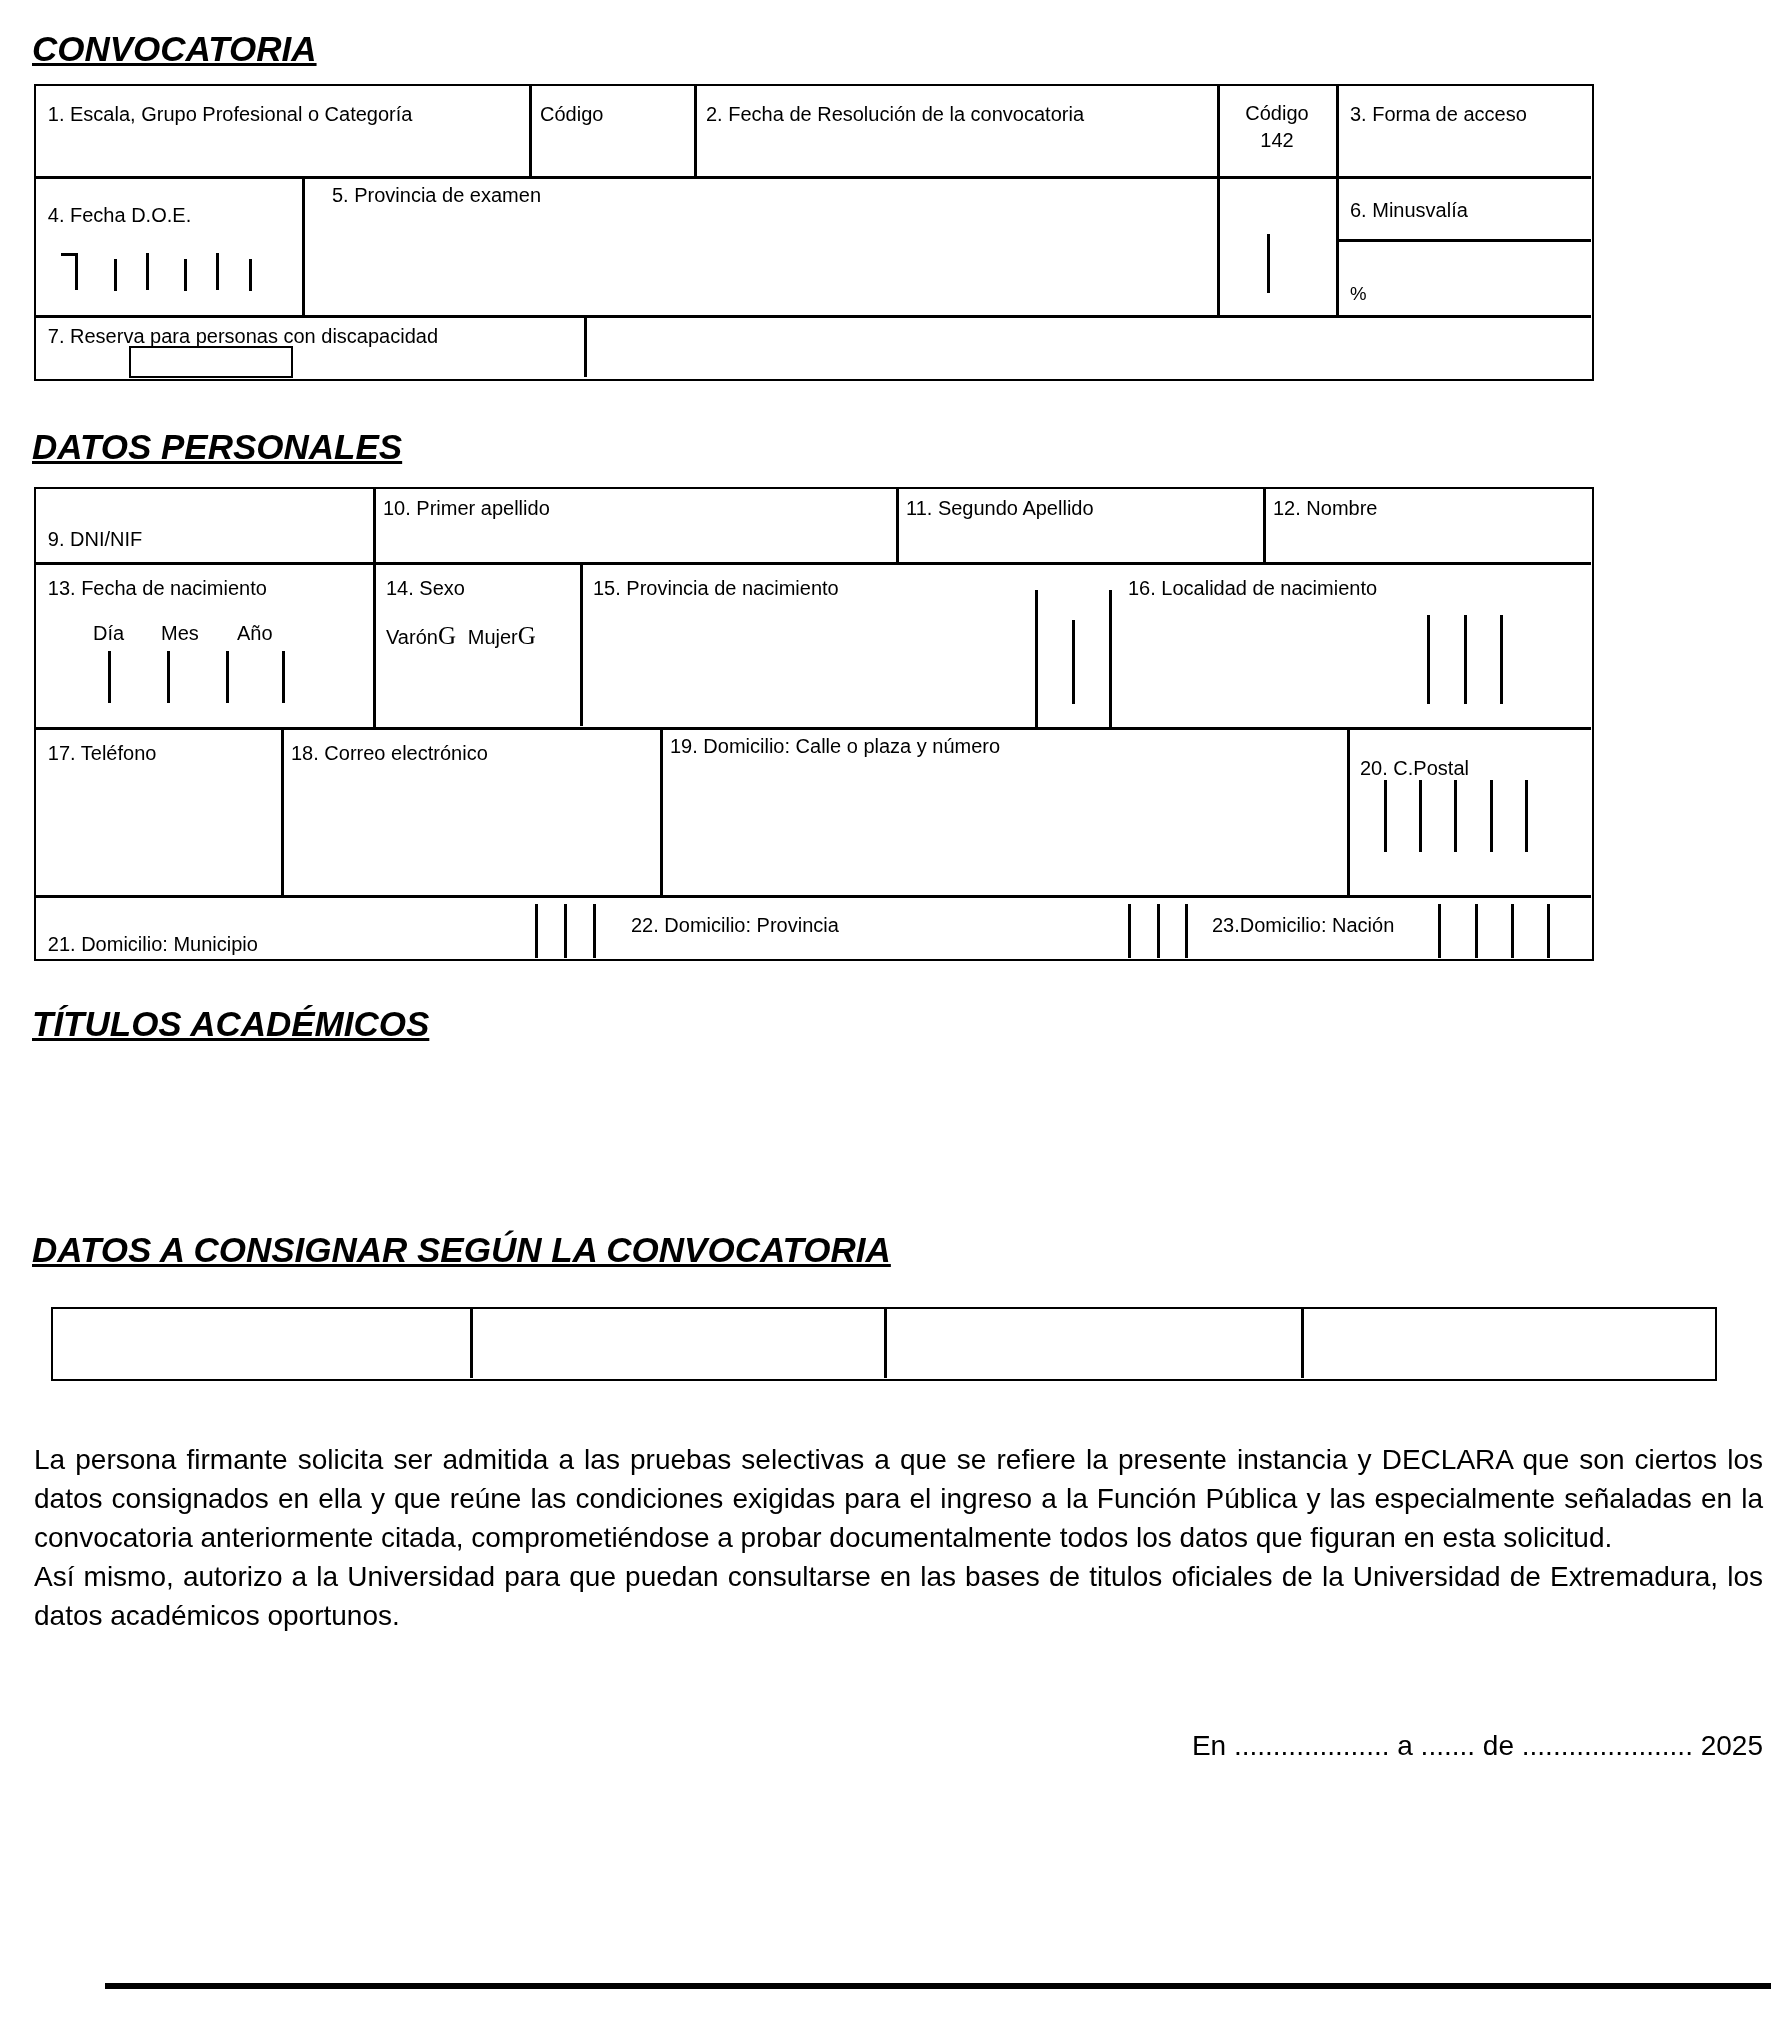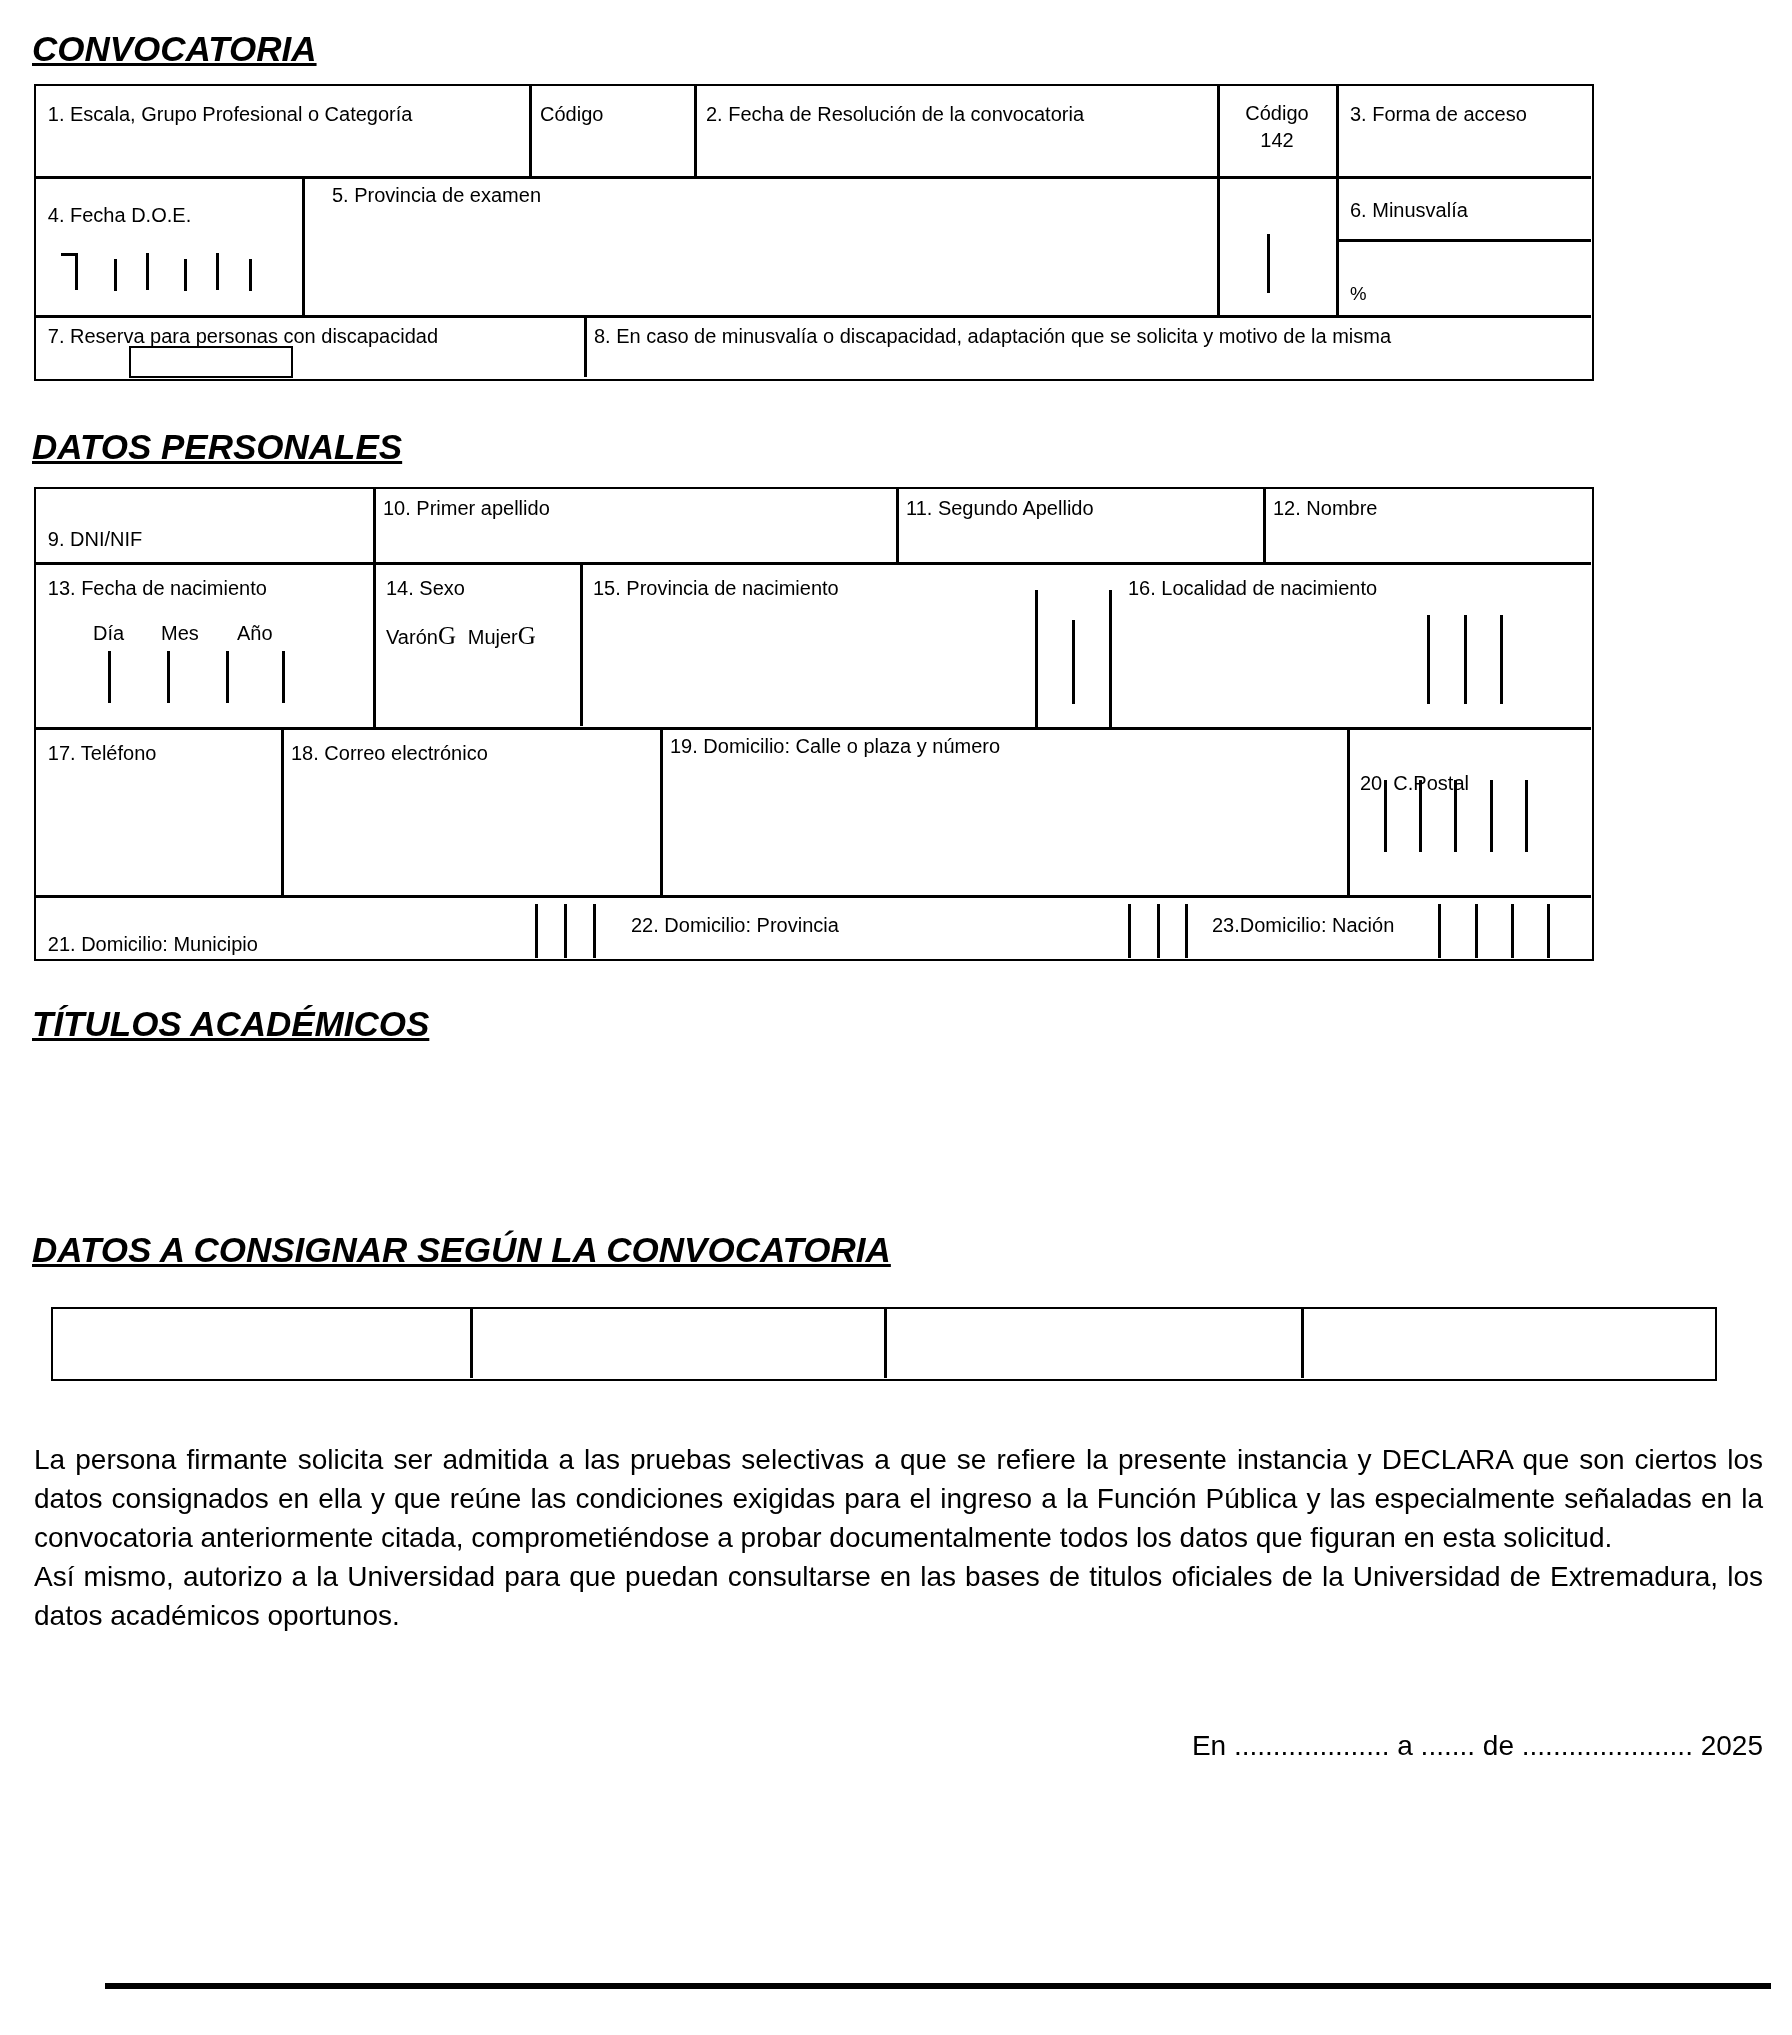--- a/index.html
+++ b/index.html
@@ -62,21 +62,20 @@
     <div class="lbl center2" style="left:1181px; top:13.5px; width:120px;">
       <div>Código</div>
       <div>142</div>
     </div>
     <div class="lbl" style="left:1314px; top:17px;">3. Forma de acceso</div>
     <div class="lbl" style="left:11.8px; top:118px;">4. Fecha D.O.E.</div>
     <div class="lbl" style="left:296px; top:98px;">5. Provincia de examen</div>
     <div class="lbl" style="left:1314px; top:113px;">6. Minusvalía</div>
     <div class="lbl-sm" style="left:1314px; top:197px;">%</div>
     <div class="lbl" style="left:11.8px; top:239px;">7. Reserva para personas con discapacidad</div>
-    <div class="lbl" style="left:558px; top:239px;">8. En caso de minusvalía o discapacidad, adaptación que se solicita y motivo de la misma</div>
 
     <div class="field" style="left:8.4px; top:49px; width:472px; height:35px;"></div>
     <div class="field" style="left:499px; top:49px; width:152px; height:35px;"></div>
     <div class="field" style="left:675px; top:49px; width:498px; height:35px;"></div>
     <div class="field" style="left:1314px; top:49px; width:236px; height:35px;"></div>
     <div class="field" style="left:17px; top:164px; width:236px; height:46px;"></div>
     <div class="field" style="left:278px; top:135px; width:894px; height:84px;"></div>
     <div class="field" style="left:1341px; top:164px; width:207px; height:51px;"></div>
     <div class="box" style="left:93px; top:260px; width:164px; height:32px;"></div>
     <div class="field" style="left:565px; top:266px; width:982px; height:22px;"></div>
@@ -137,21 +136,21 @@
     <div class="lbl" style="left:201px; top:133px;">Año</div>
     <div class="lbl" style="left:350px; top:88px;">14. Sexo</div>
     <div class="lbl" style="left:350px; top:133px;">
       <span>Varón</span><span class="radio">G</span><span class="mujer-gap">Mujer</span><span class="radio">G</span>
     </div>
     <div class="lbl" style="left:557px; top:88px;">15. Provincia de nacimiento</div>
     <div class="lbl" style="left:1092px; top:88px;">16. Localidad de nacimiento</div>
     <div class="lbl" style="left:11.8px; top:253px;">17. Teléfono</div>
     <div class="lbl" style="left:255px; top:253px;">18. Correo electrónico</div>
     <div class="lbl" style="left:634px; top:246px;">19. Domicilio: Calle o plaza y número</div>
-    <div class="lbl" style="left:1324px; top:283px;">20. C.Postal</div>
+    <div class="lbl" style="left:1324px; top:268px;">20. C.Postal</div>
     <div class="lbl" style="left:11.8px; top:444px;">21. Domicilio: Municipio</div>
     <div class="lbl" style="left:595px; top:425px;">22. Domicilio: Provincia</div>
     <div class="lbl" style="left:1176px; top:425px;">23.Domicilio: Nación</div>
 
     <div class="field" style="left:8.4px; top:5px; width:320px; height:32px;"></div>
     <div class="field" style="left:346px; top:35px; width:506px; height:34px;"></div>
     <div class="field" style="left:869px; top:35px; width:350px; height:34px;"></div>
     <div class="field" style="left:1235px; top:35px; width:316px; height:34px;"></div>
     <div class="field" style="left:17px; top:160px; width:232px; height:55px;"></div>
     <div class="field" style="left:557px; top:122px; width:434px; height:89px;"></div>

